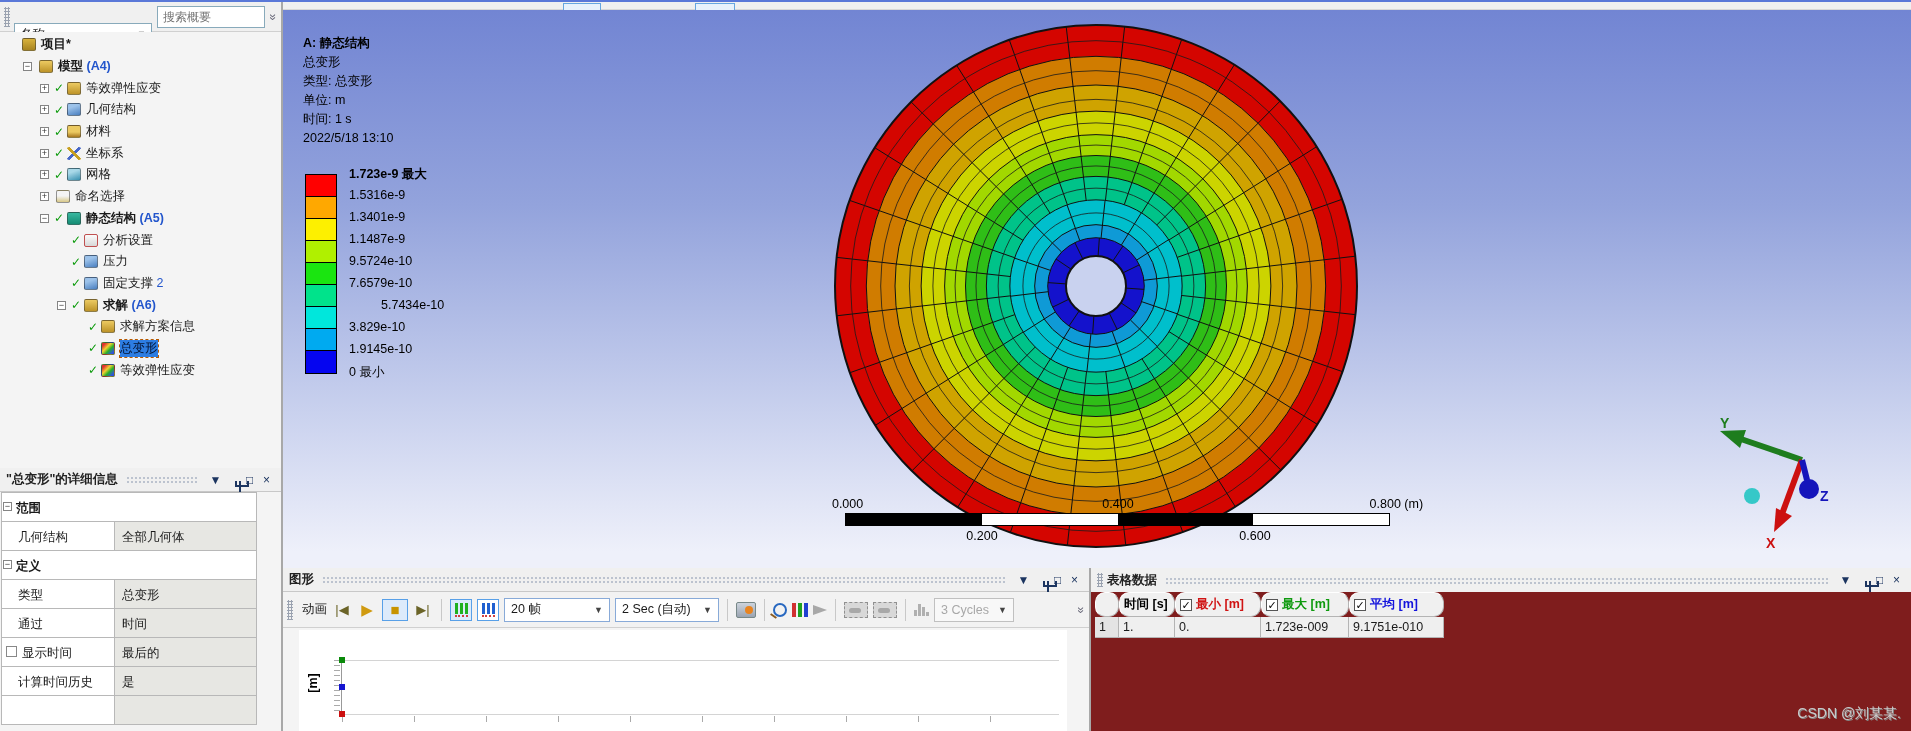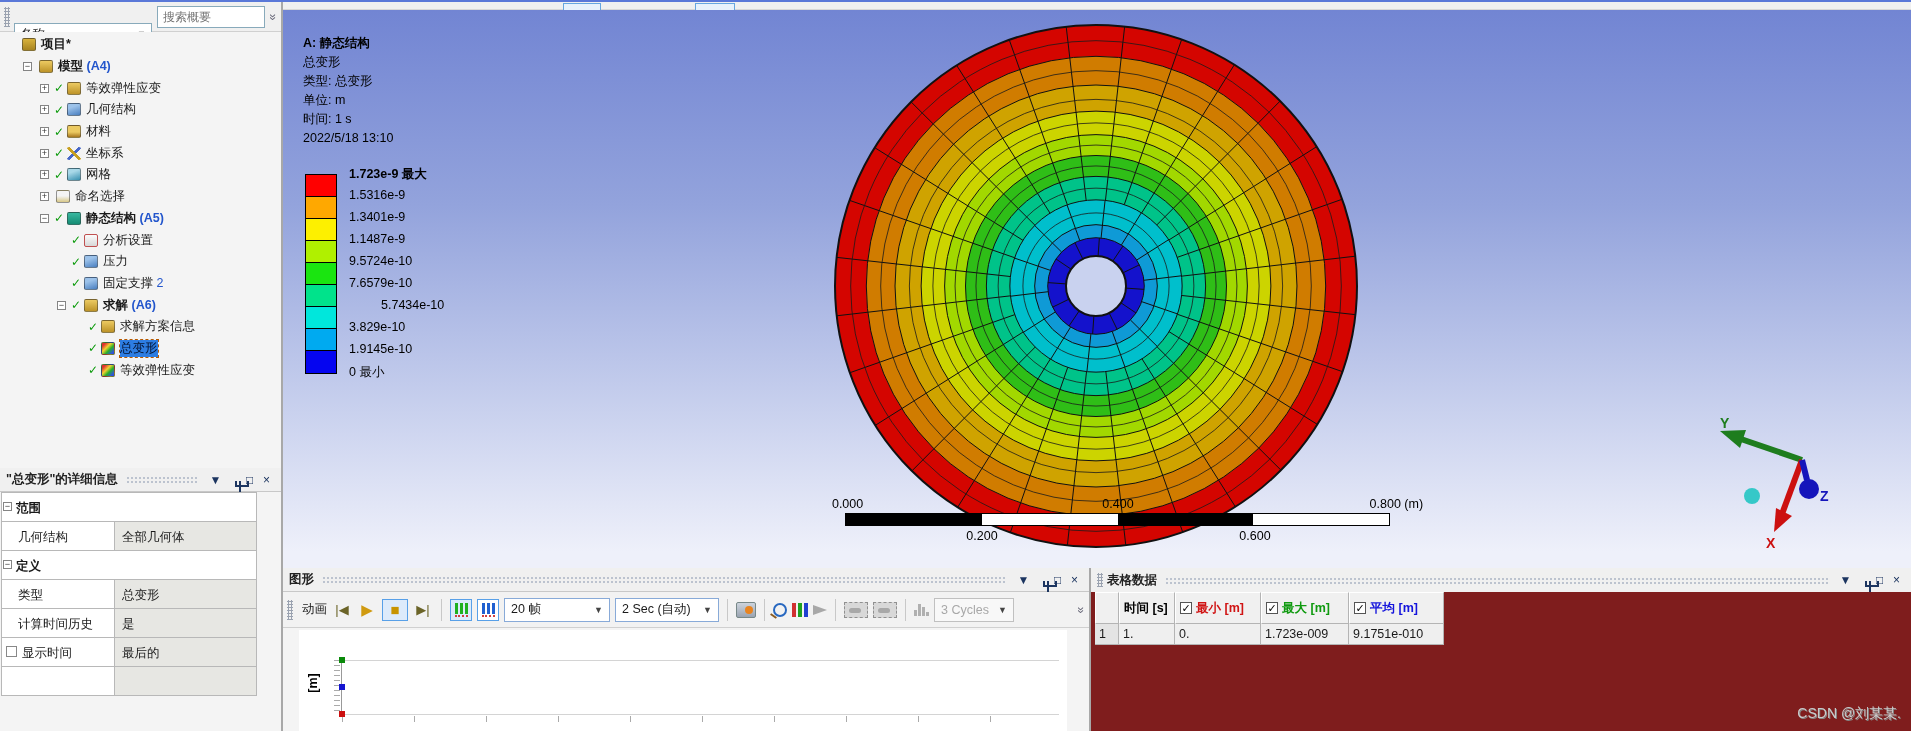--- a/index.html
+++ b/index.html
@@ -124,21 +124,21 @@
   #gc-ticks-x{position:absolute;left:43px;right:8px;top:86px;height:6px;
     background-image:repeating-linear-gradient(to right,#aaa 0 1px,transparent 1px 72px);}
   .gc-marker{position:absolute;width:6px;height:6px;left:40px;}
 
   
   #table-panel{position:absolute;left:1091px;top:568px;width:820px;height:163px;background:#7f1d1d;}
   #table-panel .panel-header{border-bottom:none;}
   #data-table{margin-left:4px;}
   .t-row{display:flex;}
   .t-cell{background:#f0f0f0;border-right:1px solid #b4b4b4;border-bottom:1px solid #b4b4b4;padding:3px 4px;display:flex;align-items:center;gap:4px;white-space:nowrap;overflow:hidden;}
-  .t-head{height:32px;border-top:1px solid #fff;border-left:1px solid #fff;font-weight:bold;}
+  .t-head{height:25px;border-top:1px solid #fff;border-left:1px solid #fff;font-weight:bold;border-radius:10px;}
   .t-data{height:21px;background:#efefef;}
   .t-rownum{justify-content:flex-start;background:#e4e4e4;}
   .t-checkbox{width:12px;height:12px;border:1px solid #555;background:#fff;font-size:11px;line-height:10px;text-align:center;color:#000;flex:0 0 auto;}
   #watermark{position:absolute;right:10px;bottom:8px;font-size:14px;color:#cacaca;text-shadow:1px 1px 0 #858585;}
 </style>
 </head>
 <body>
 
 <div id="app">
   <div id="accent-line"></div>
@@ -279,30 +279,36 @@
             <span class="d-sec-label">定义</span>
           </div>
           <div class="d-row">
             <div class="d-label">
               <span>类型</span>
             </div>
             <div class="d-value">总变形</div>
           </div>
           <div class="d-row">
             <div class="d-label">
-              <span>计算时间历史</span>
+              <span>通过</span>
             </div>
-            <div class="d-value">是</div>
+            <div class="d-value">时间</div>
           </div>
           <div class="d-row">
             <div class="d-label" style="padding-left: 4px;">
               <span class="d-checkbox"></span>
               <span>显示时间</span>
             </div>
             <div class="d-value">最后的</div>
+          </div>
+          <div class="d-row">
+            <div class="d-label">
+              <span>计算时间历史</span>
+            </div>
+            <div class="d-value">是</div>
           </div>
           <div class="d-row">
             <div class="d-label"></div>
             <div class="d-value"></div>
           </div>
         </div>
     </div>
   </div>
 
   <div id="viewport">

